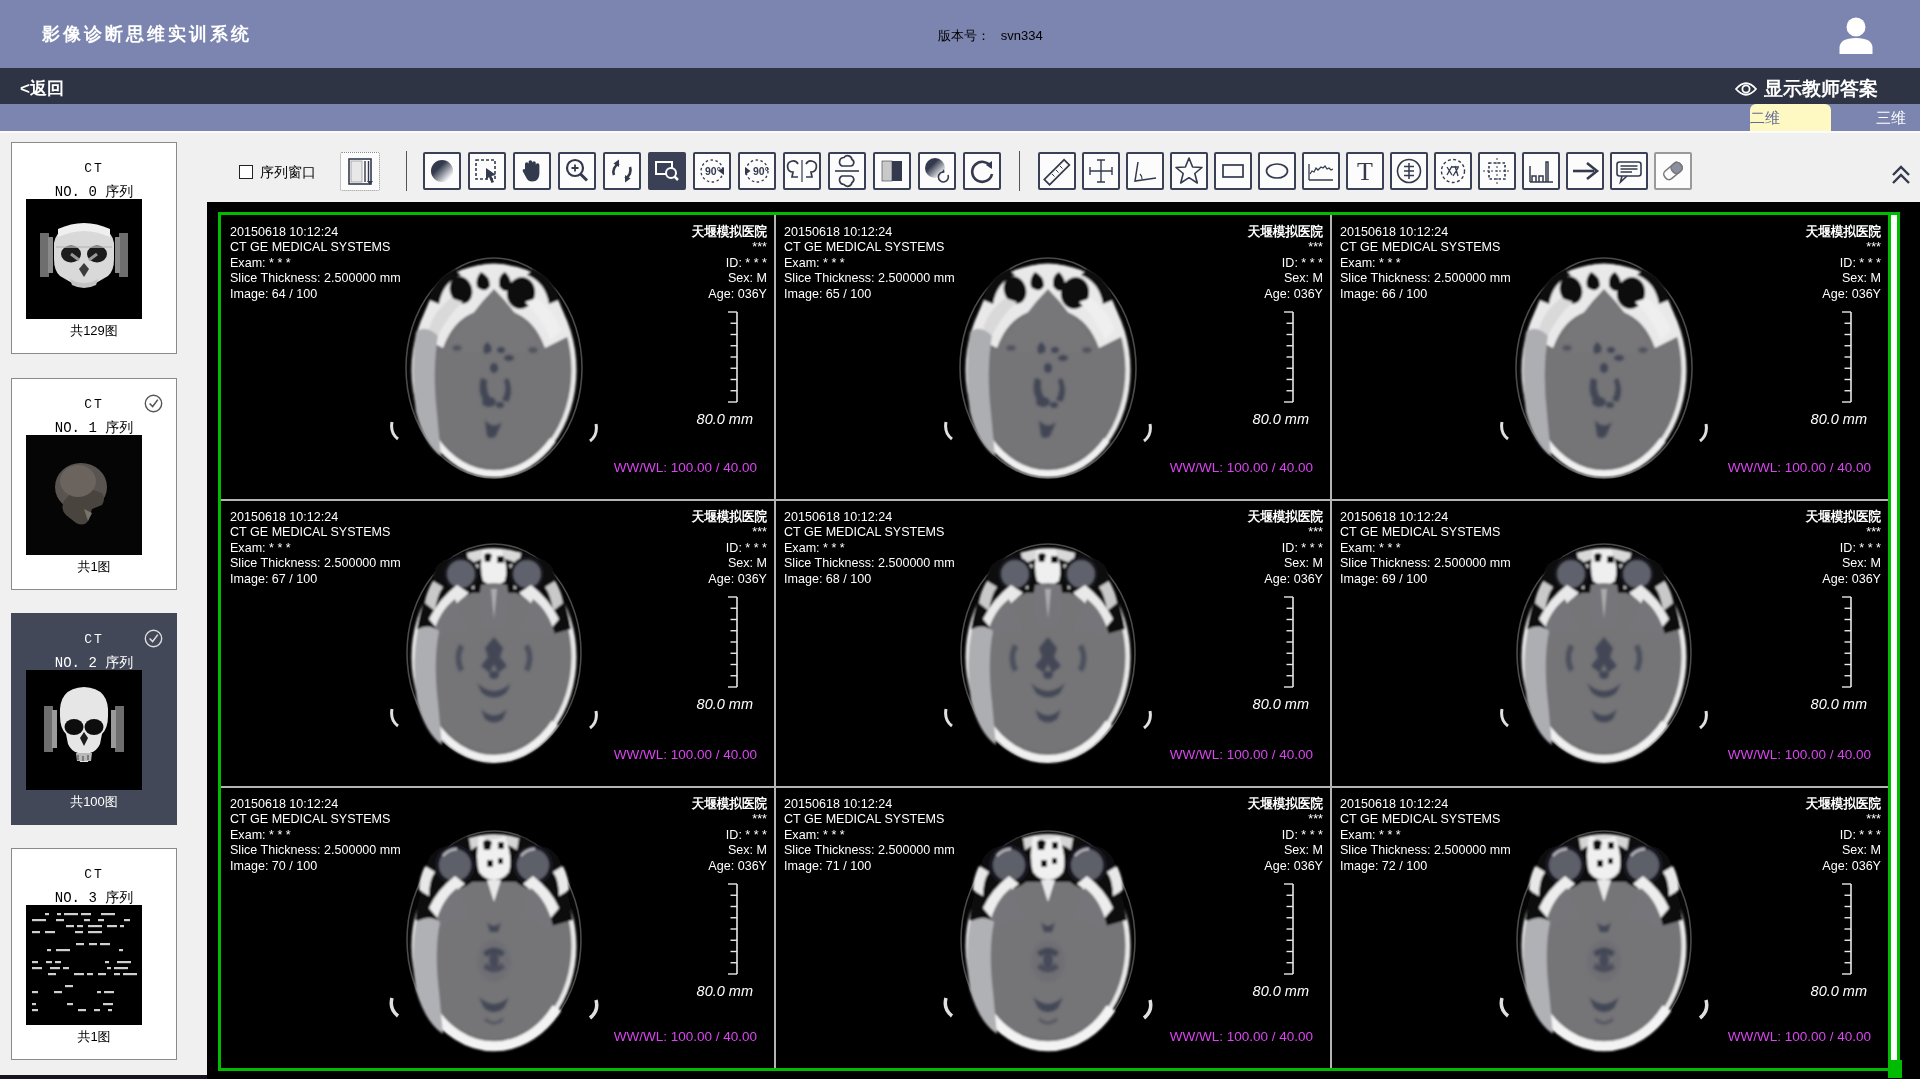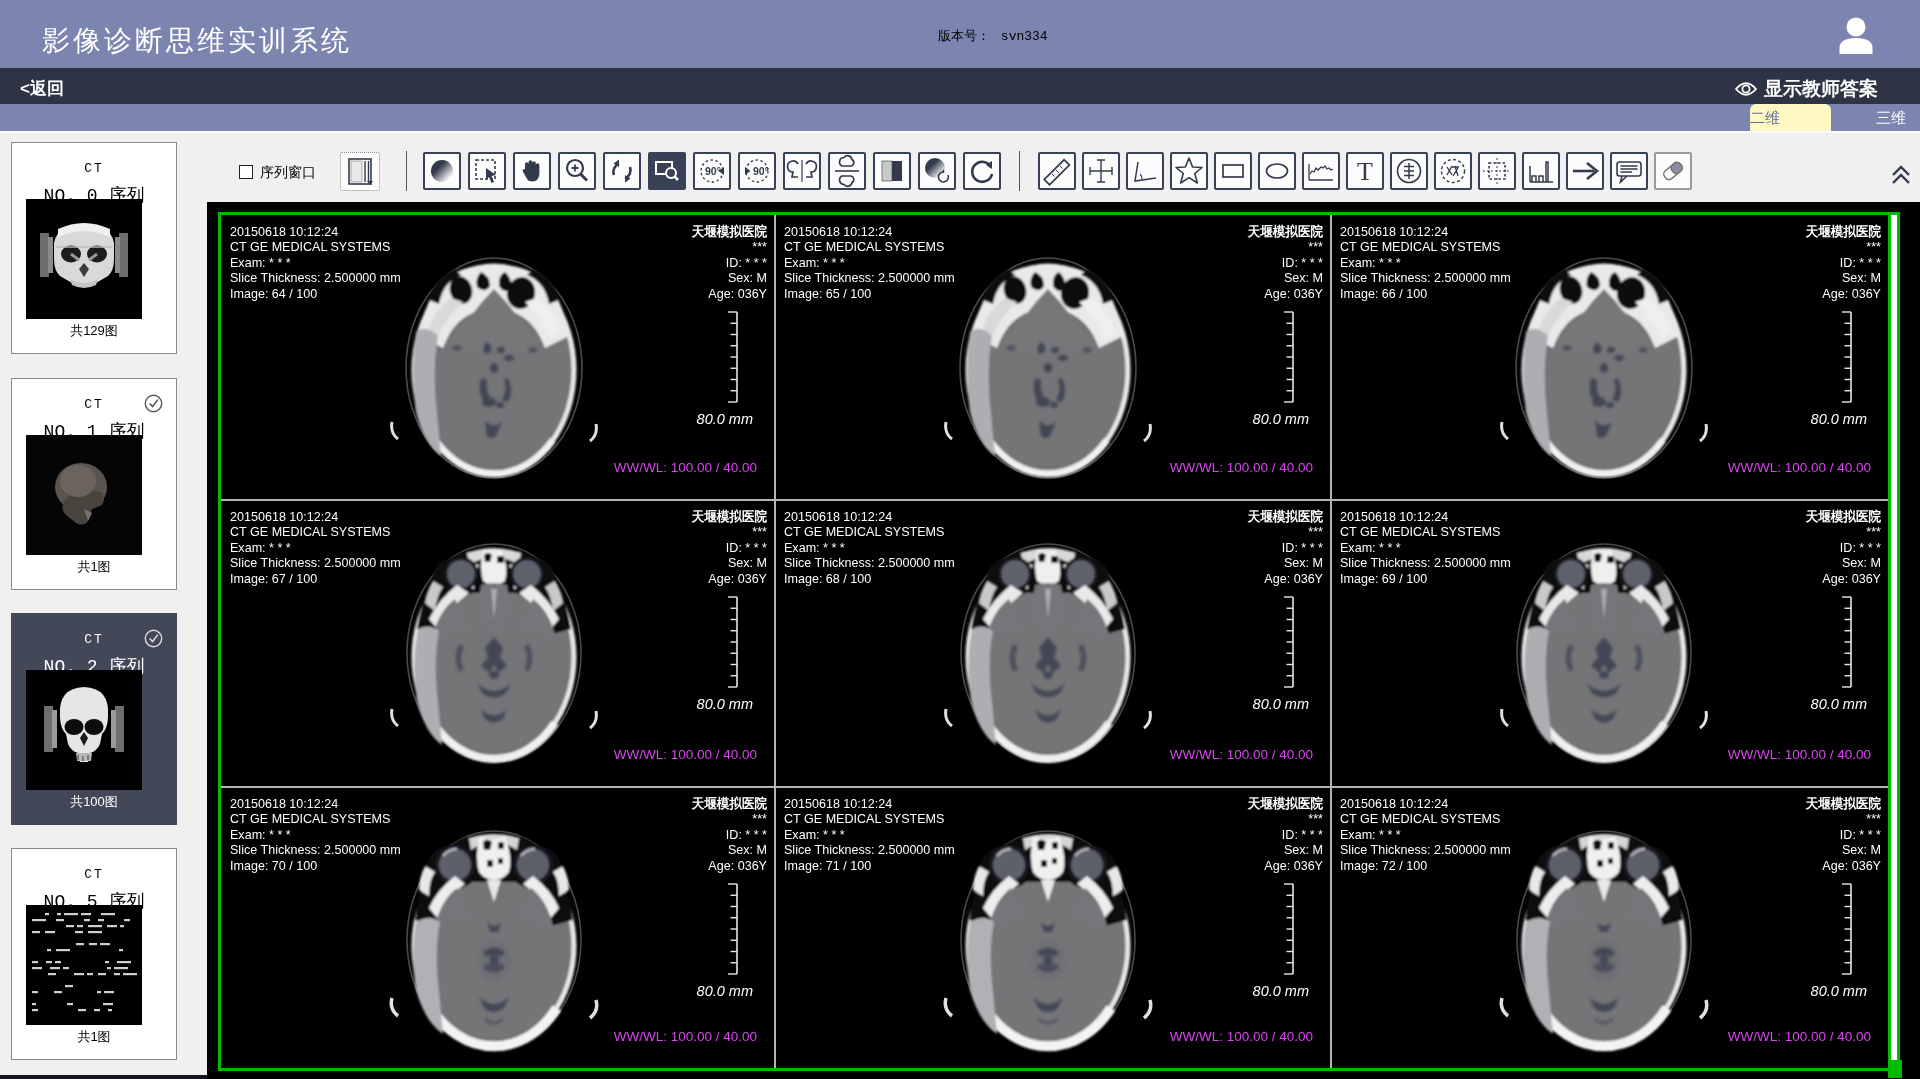--- a/index.html
+++ b/index.html
@@ -1,50 +1,50 @@
 <!DOCTYPE html>
 <html><head>
 <meta charset="utf-8">
 <style>
 *{margin:0;padding:0;box-sizing:border-box}
 html,body{width:1920px;height:1079px;overflow:hidden;background:#f0f0f0;font-family:"Liberation Sans",sans-serif;position:relative}
 .abs{position:absolute}
 .topbar{left:0;top:0;width:1920px;height:68px;background:#7b85af}
-.title{left:42px;top:22px;font-size:28px;color:#fff;letter-spacing:3px;font-weight:normal}
+.title{left:42px;top:22px;font-size:18px;color:#fff;letter-spacing:3px;font-weight:bold}
 .version{left:938px;top:27px;font-size:13px;color:#000}
 .navbar{left:0;top:68px;width:1920px;height:36px;background:#2f3444}
 .back{left:20px;top:77px;font-size:17px;color:#fff;font-weight:bold}
 .showans{right:42px;top:76px;font-size:19px;color:#fff;font-weight:bold}
 .tabstrip{left:0;top:104px;width:1920px;height:27px;background:#7b85af}
 .tab2{left:1750px;top:104px;width:81px;height:27px;background:#fef9c3;border-radius:6px 6px 0 0;color:#5f6a96;font-size:15px;text-align:left;line-height:27px}
 .tab3{left:1836px;top:104px;width:70px;height:27px;color:#fff;font-size:15px;text-align:right;line-height:27px}
 .whiteline{left:0;top:131px;width:1920px;height:2px;background:#fbfbfb}
 .card{position:absolute;left:11px;width:166px;background:#fff;border:1px solid #8a8a8a;text-align:center;color:#000}
 .card .ct{font-family:"Liberation Mono",monospace;font-size:13px;position:absolute;width:100%;top:18px;letter-spacing:2px}
-.card .ser{font-family:"Liberation Mono",monospace;font-size:18px;position:absolute;width:100%;top:40px}
+.card .ser{font-family:"Liberation Mono",monospace;font-size:14px;position:absolute;width:100%;top:40px}
 .card .thumb{position:absolute;left:14px;top:56px;width:116px;height:120px;background:#000}
 .card .cap{position:absolute;left:0;width:100%;top:179px;font-size:13px}
 .card.dark{background:#424858;color:#fff;border:1px solid #424858}
 .chkm{position:absolute;right:13px;top:15px}
 .bottomstrip{left:0;top:1075px;width:1920px;height:4px;background:#15151d}
 .viewer{left:207px;top:202px;width:1713px;height:877px;background:#000}
 .cell{position:absolute;background:#000;overflow:hidden}
 .lt{position:absolute;left:9px;top:9px;font-size:13.5px;line-height:15.4px;color:#fff;white-space:pre;transform:scaleX(.93);transform-origin:0 0}
 .rt{position:absolute;right:7px;top:9px;font-size:13.5px;line-height:15.4px;color:#fff;text-align:right;white-space:pre;transform:scaleX(.93);transform-origin:100% 0}
 .mm{position:absolute;right:21px;top:196px;font-size:14.5px;font-style:italic;color:#fff}
 .wwwl{position:absolute;right:17px;bottom:24px;font-size:13.5px;color:#d946ef}
 .toolbtn{position:absolute;width:38px;height:38px;background:#fcfcfc;border:2px solid #3a4156;border-radius:2px;top:152px}
 .toolbtn.sel{background:#3a4156}
 .sep{position:absolute;top:151px;width:1px;height:40px;background:#555}
 </style>
 </head>
 <body>
 <div class="abs topbar"></div>
 <div class="abs title">影像诊断思维实训系统</div>
-<div class="abs version">版本号：&nbsp;&nbsp;&nbsp;<span style="font-family:Liberation Mono, monospace">svn334</span></div>
+<div class="abs version">版本号：&nbsp;&nbsp;&nbsp;<span style="font-family:Liberation Sans, sans-serif">svn334</span></div>
 <svg class="abs" style="left:1836px;top:8px" width="40" height="48" viewBox="0 0 40 48">
   <circle cx="20" cy="19" r="9.5" fill="#fff"></circle>
   <path d="M3.5 46 L3.5 40 Q3.5 30 20 30 Q36.5 30 36.5 40 L36.5 46 Z" fill="#fff"></path>
 </svg>
 <div class="abs navbar"></div>
 <div class="abs back">&lt;返回</div>
 <div class="abs showans"><svg width="22" height="14" viewBox="0 0 22 14" style="vertical-align:-1px;margin-right:7px">
       <path d="M1 7 Q11 -4.5 21 7 Q11 18.5 1 7 Z" fill="none" stroke="#fff" stroke-width="1.8"></path>
       <circle cx="11" cy="7" r="3.6" fill="none" stroke="#fff" stroke-width="1.8"></circle>
     </svg>显示教师答案</div>
@@ -311,21 +311,21 @@
 <ellipse cx="68" cy="57" rx="9.5" ry="8" fill="#111"></ellipse>
 <path d="M54 68 L58 62 L62 68 L58 76 Z" fill="#1c1c1c"></path>
 <path d="M50 83 H66 L65 91 H51 Z" fill="#b8b8b8"></path>
 <path d="M52 85 v5 M57 86 v5 M62 85 v5" stroke="#555" stroke-width="1.2"></path>
 </g>
       </svg></div>
 <div class="cap">共100图</div>
   </div>
 <div class="card" style="top:848px;height:212px">
 <div class="ct">CT</div>
-    <div class="ser">NO. 5 序列</div>
+    <div class="ser">NO. 3 序列</div>
 <div class="thumb"><svg width="116" height="120" viewBox="0 0 116 120">
         <rect width="116" height="120" fill="#000"></rect>
         <rect x="19" y="8" width="4" height="2.2" fill="#cfcfcf"></rect>
         <rect x="31" y="8" width="4" height="2.2" fill="#cfcfcf"></rect>
         <rect x="38" y="8" width="14" height="2.2" fill="#cfcfcf"></rect>
         <rect x="55" y="8" width="10" height="2.2" fill="#cfcfcf"></rect>
         <rect x="75" y="8" width="14" height="2.2" fill="#cfcfcf"></rect>
         <rect x="6" y="14" width="14" height="2.2" fill="#cfcfcf"></rect>
         <rect x="30" y="14" width="8" height="2.2" fill="#cfcfcf"></rect>
         <rect x="58" y="14" width="6" height="2.2" fill="#cfcfcf"></rect>

